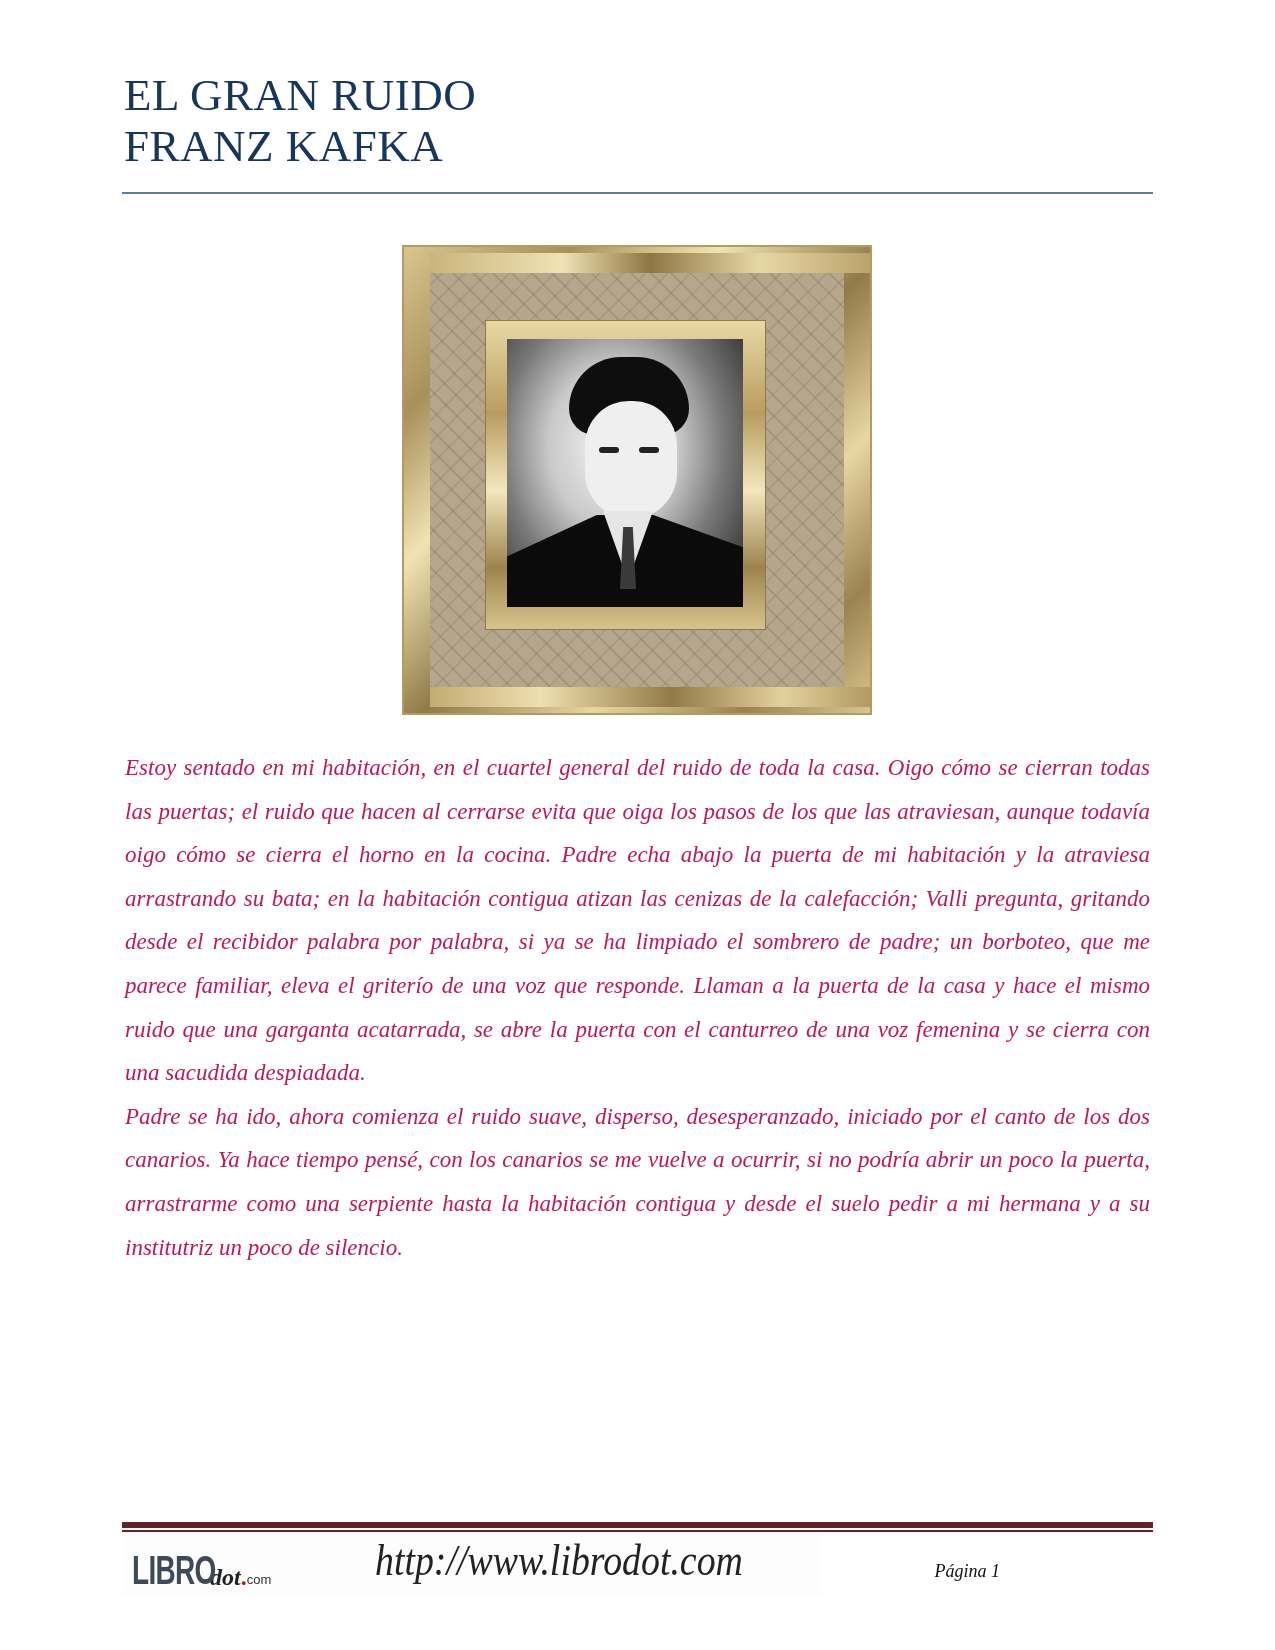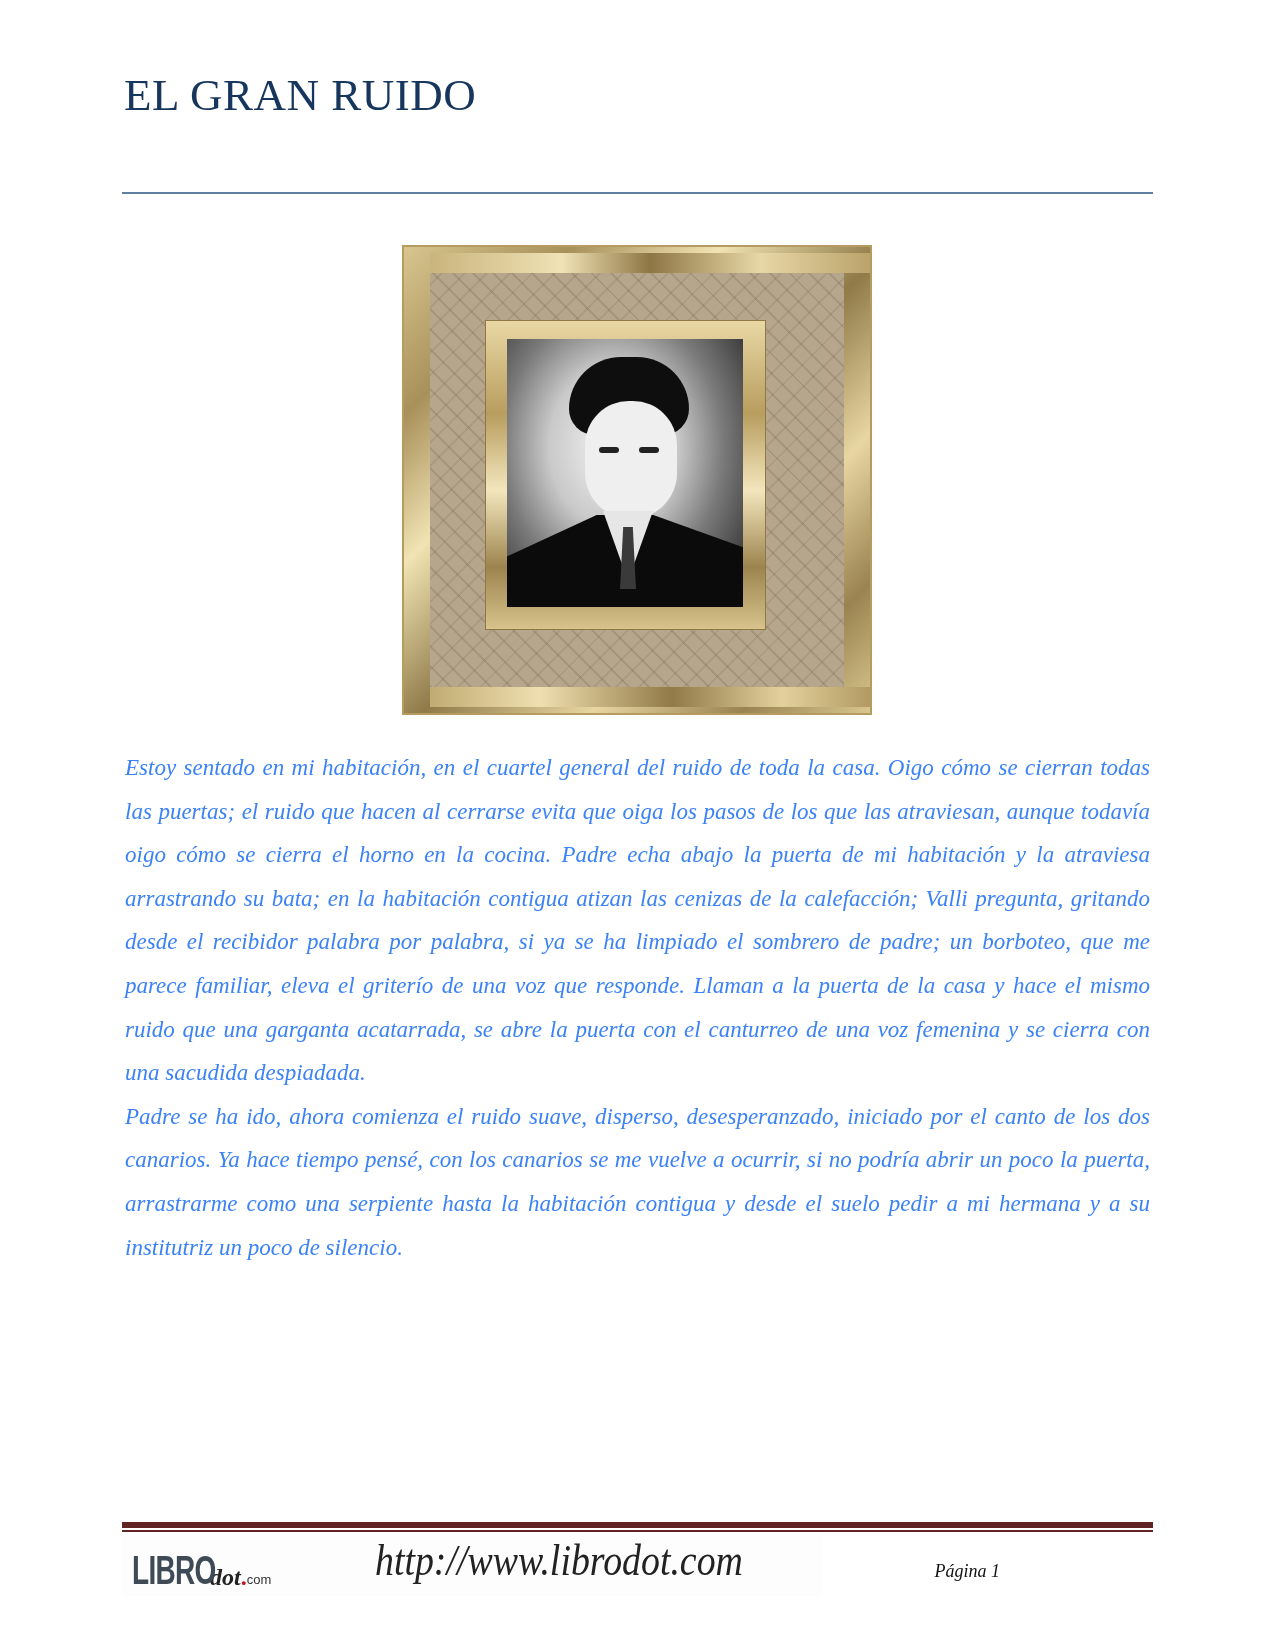--- a/index.html
+++ b/index.html
@@ -77,21 +77,21 @@
       position: absolute; left: 113px; bottom: 18px; width: 16px; height: 62px;
       background: #3a3a3a; clip-path: polygon(20% 0, 80% 0, 100% 100%, 0 100%);
     }
 
     .body-text {
       position: absolute; left: 125px; top: 746px; width: 1025px;
       font-family: "Liberation Serif", serif;
       font-style: italic;
       font-size: 23px;
       line-height: 43.6px;
-      color: #3b82f6;
+      color: #be185d;
       text-align: justify;
       margin: 0;
     }
     .body-text p { margin: 0; }
 
     .footer-rule-thick {
       position: absolute; left: 122px; top: 1522px; width: 1031px; height: 6px;
       background: #622423;
     }
     .footer-rule-thin {
@@ -134,20 +134,21 @@
       font-size: 18px; color: #111; font-style: italic;
     }
   </style>
 </head>
 <body>
 
 <div class="page">
 
   <h1 class="title">
     <div>EL GRAN RUIDO</div>
+    <div>FRANZ KAFKA</div>
   </h1>
   <div class="title-rule"></div>
 
   <div class="frame">
     <div class="frame-top-bar"></div>
     <div class="frame-inner-band"></div>
     <div class="frame-bottom-bar"></div>
     <div class="inner-gold"></div>
     <div class="photo">
       <div class="hair"></div>

